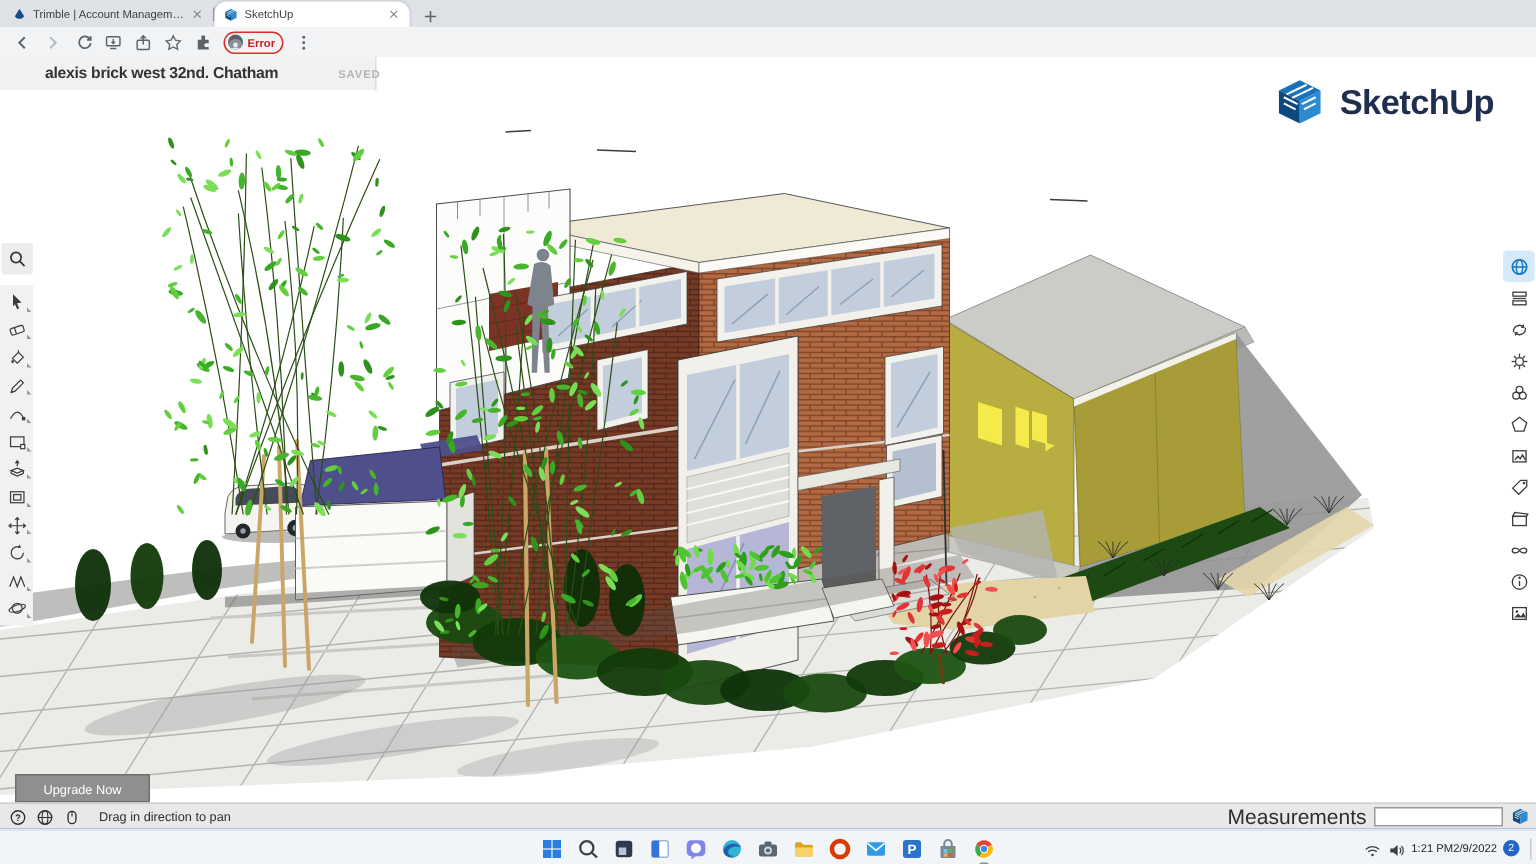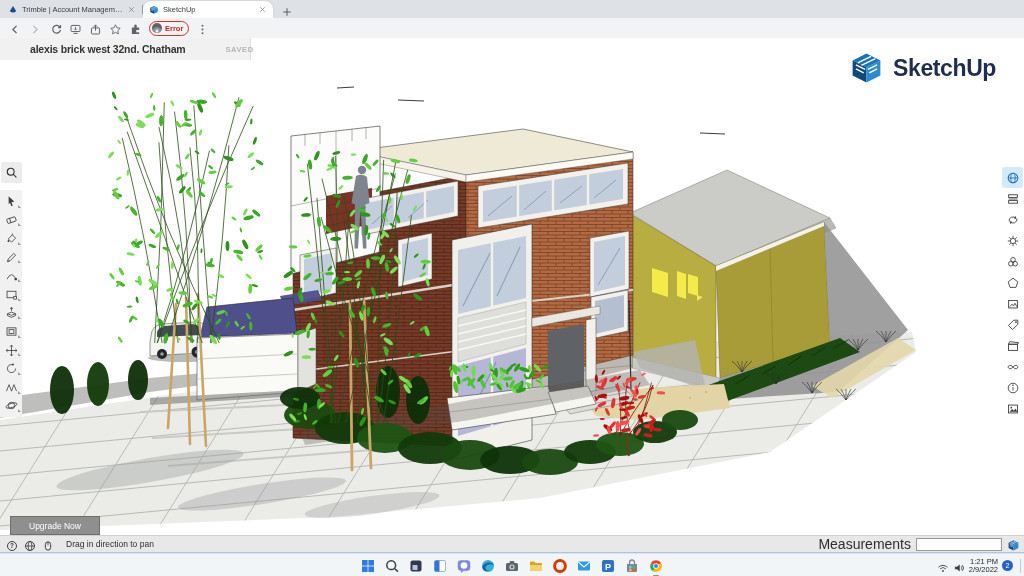--- a/index.html
+++ b/index.html
@@ -66,21 +66,21 @@
   #meas .sulogo{width:13px;height:13px}
   #winline{left:0;top:552px;width:1024px;height:1px;background:#aac6e4}
   
   #taskbar{left:0;top:553px;width:1024px;height:23px;background:#f2f5f8;border-top:1px solid #dfe3e8;box-sizing:border-box}
   #task-icons{position:absolute;left:0;right:0;top:0;height:23px;display:flex;align-items:center;justify-content:center;gap:8px}
   .tk{width:16px;height:16px;position:relative}
   .tk svg{width:16px;height:16px}
   .tk.active:after{content:"";position:absolute;left:5px;bottom:-3.5px;width:6px;height:2px;border-radius:2px;background:#8a919a}
   #tray{position:absolute;right:3px;top:0;height:23px;display:flex;align-items:center;gap:4px}
   .trayic{width:12px;height:12px}
-  #clock{display:flex;flex-direction:column;align-items:flex-end;line-height:8px;font-size:7.5px;color:#1f1f1f}
+  #clock{display:flex;flex-direction:row;align-items:flex-end;line-height:8px;font-size:7.5px;color:#1f1f1f}
   #badge{width:11px;height:11px;border-radius:50%;background:#2563c9;color:#fff;font-size:7px;display:flex;align-items:center;justify-content:center}
   #showdesk{width:1px;height:14px;background:#c3c9d1;margin-left:3px}
 </style>
 </head>
 <body>
 
 <div id="tabstrip" class="abs">
   <div class="tab inactive" style="margin-left:2px">
     <span class="fav"><svg viewBox="0 0 16 16">
           <path d="M3 11 L8 3 L13 11 A6 6 0 0 1 3 11" fill="#1a4b8f"></path>

